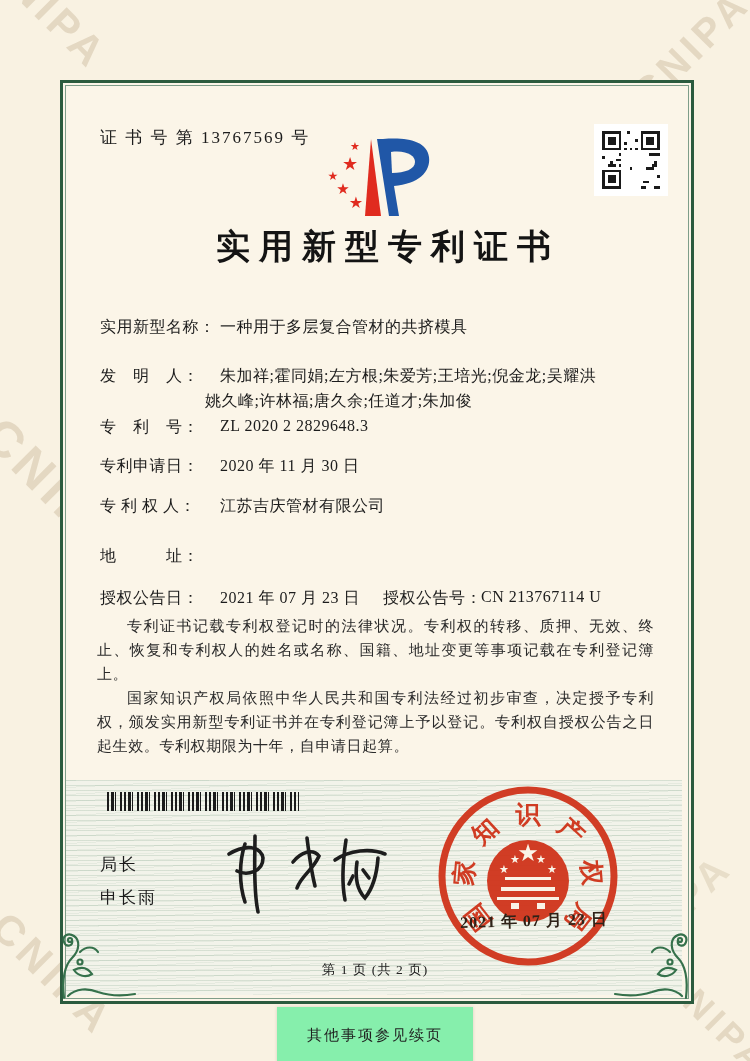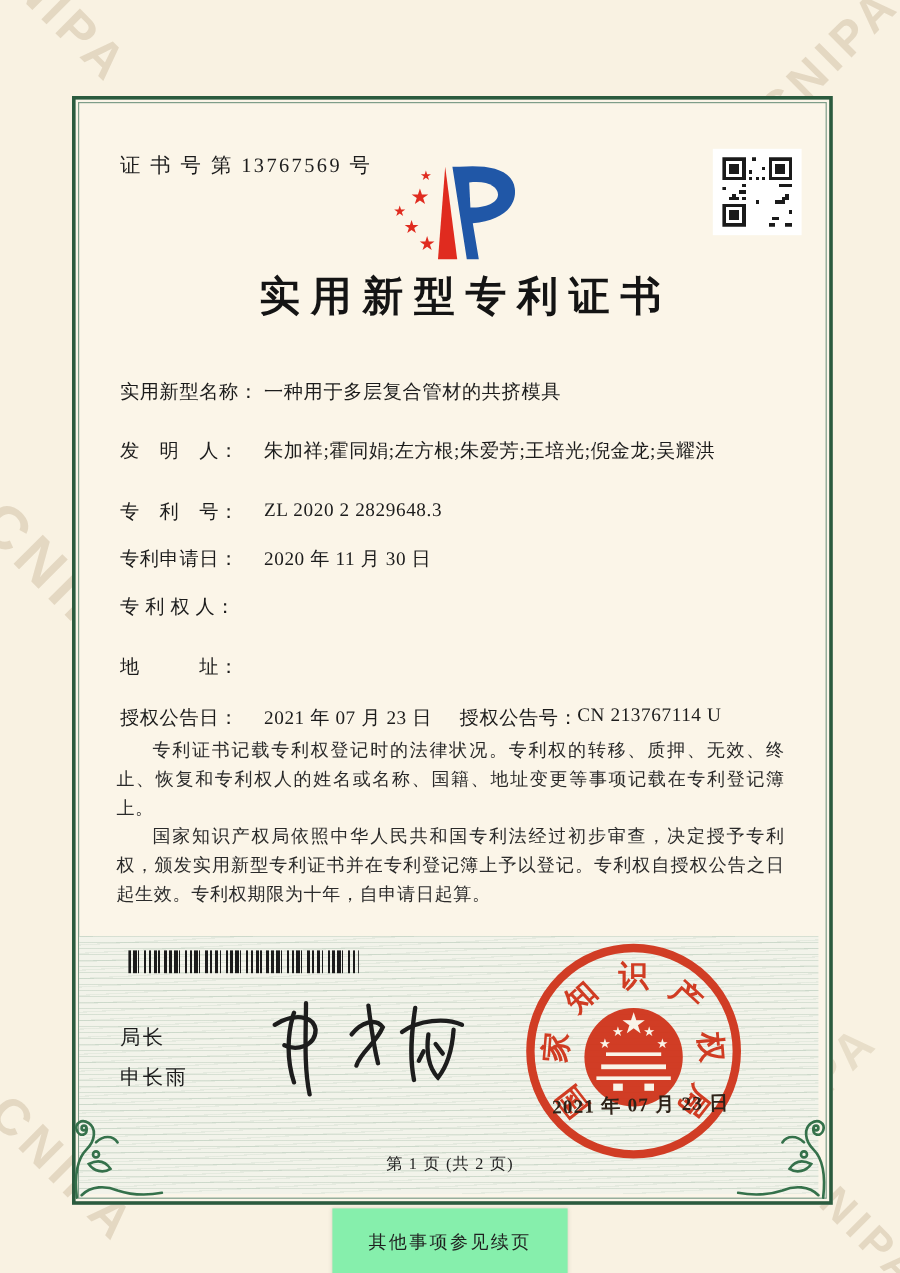--- a/index.html
+++ b/index.html
@@ -235,31 +235,33 @@
 
   <div class="title">实用新型专利证书</div>
 
   <div class="row" style="top:317px;">
     <span class="lbl">实用新型名称：</span>
     <span class="val">一种用于多层复合管材的共挤模具</span>
   </div>
   <div class="row" style="top:366px;height:52px;">
     <span class="lbl">发　明　人：</span>
     <span class="val">朱加祥;霍同娟;左方根;朱爱芳;王培光;倪金龙;吴耀洪</span>
+    <span class="val2line">姚久峰;许林福;唐久余;任道才;朱加俊</span>
   </div>
   <div class="row" style="top:417px;">
     <span class="lbl">专　利　号：</span>
     <span class="val">ZL 2020 2 2829648.3</span>
   </div>
   <div class="row" style="top:456px;">
     <span class="lbl">专利申请日：</span>
     <span class="val">2020 年 11 月 30 日</span>
   </div>
   <div class="row" style="top:496px;">
     <span class="lbl">专 利 权 人：</span>
+    <span class="val">江苏吉庆管材有限公司</span>
   </div>
   <div class="row" style="top:546px;">
     <span class="lbl">地　　　址：</span>
   </div>
   <div class="row" style="top:588px;">
     <span class="lbl">授权公告日：</span>
     <span class="val">2021 年 07 月 23 日</span>
     <span class="lbl-b">授权公告号：</span>
     <span class="val-b">CN 213767114 U</span>
   </div>

